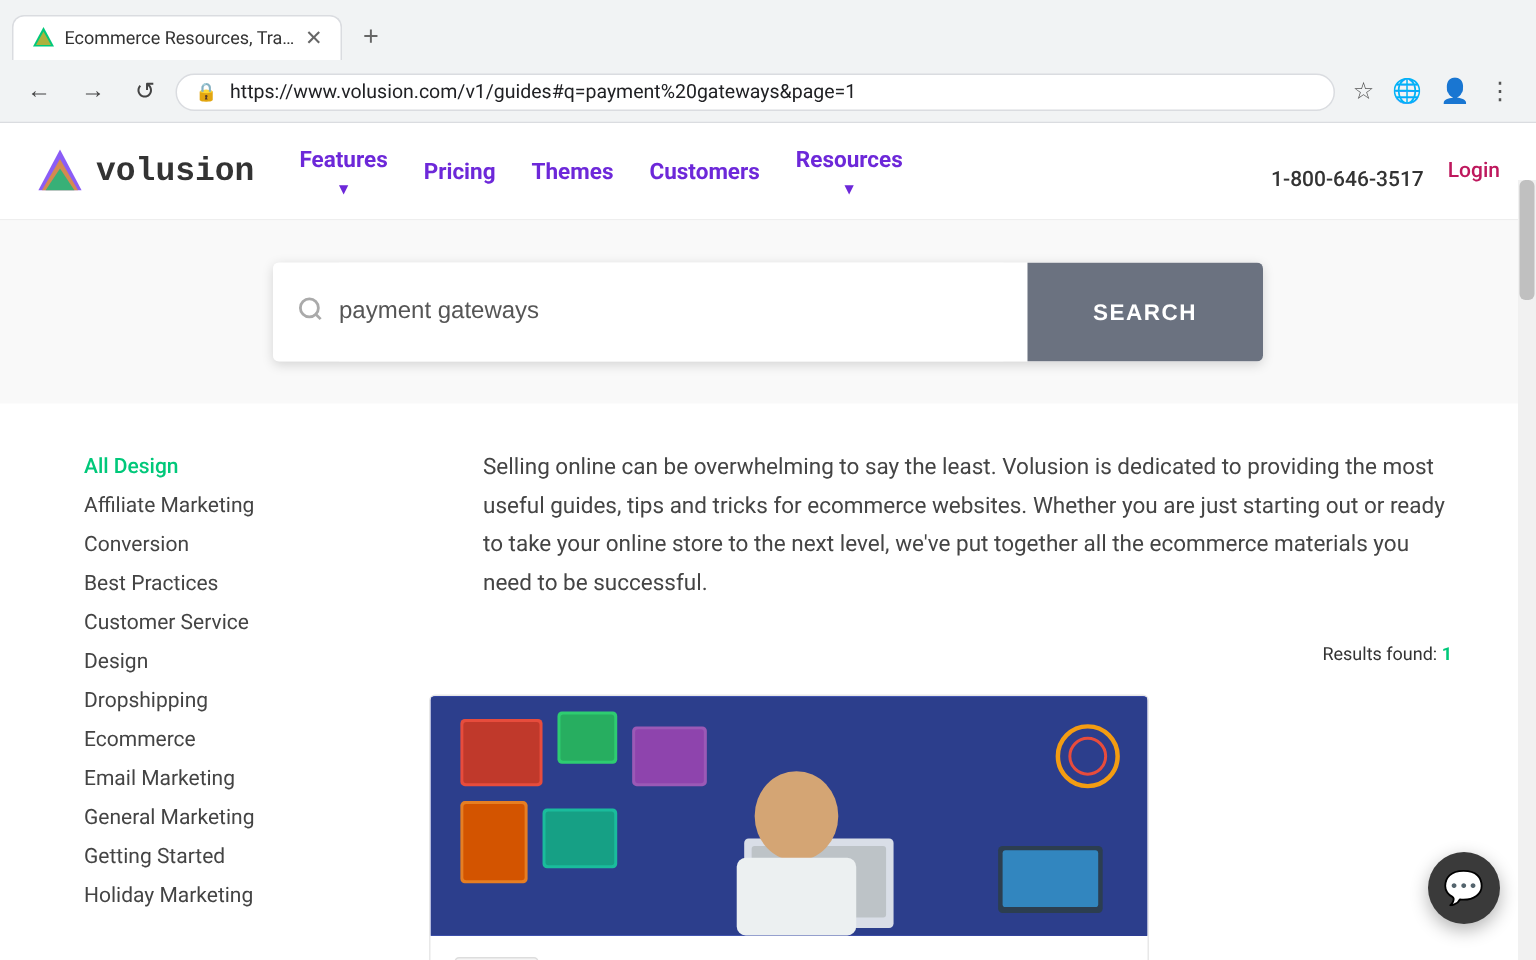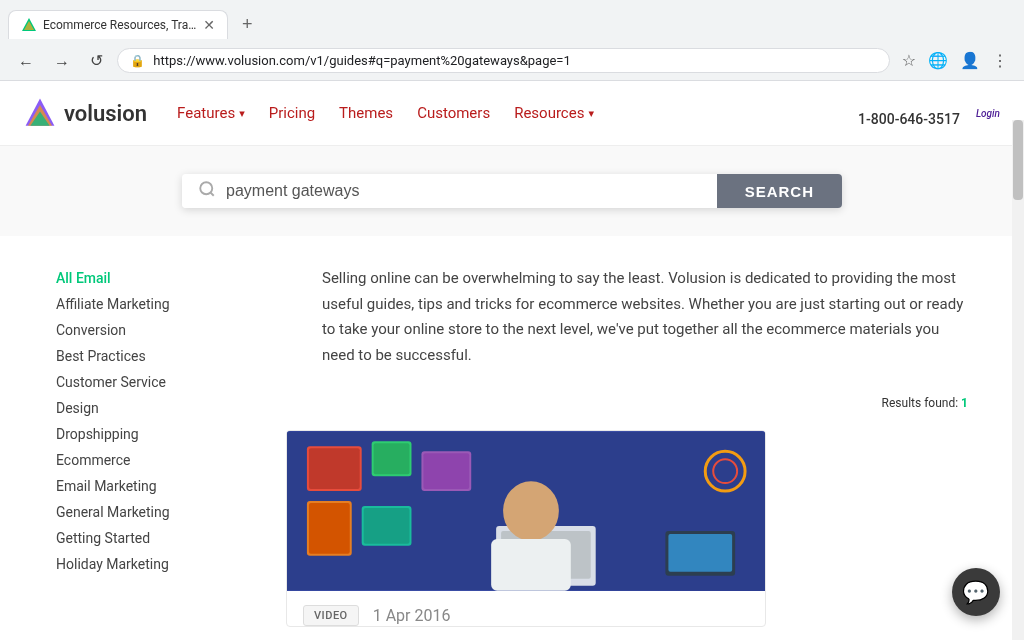--- a/index.html
+++ b/index.html
@@ -17,36 +17,36 @@
     .browser-nav-btn { background: none; border: none; cursor: pointer; color: #444; font-size: 16px; padding: 4px 6px; border-radius: 50%; }
     .browser-address-bar { flex: 1; display: flex; align-items: center; background: #fff; border: 1px solid #dadce0; border-radius: 20px; padding: 4px 12px; gap: 8px; }
     .browser-address-bar .lock-icon { color: #333; font-size: 12px; }
     .browser-address-bar .url { flex: 1; font-size: 13px; color: #202124; }
     .browser-toolbar-icons { display: flex; gap: 4px; align-items: center; }
     .toolbar-icon-btn { background: none; border: none; cursor: pointer; padding: 4px; border-radius: 50%; color: #555; font-size: 16px; position: relative; }
 
     
     .site-nav { display: flex; align-items: center; padding: 0 24px; border-bottom: 1px solid #eee; height: 65px; }
     .logo { display: flex; align-items: center; gap: 8px; margin-right: 30px; text-decoration: none; }
-    .logo-text { font-size: 22px; font-weight: 600; color: #333; }
+    .logo-text { font-size: 22px; font-weight: 600; color: #333; font-family: Liberation Mono, monospace; }
     .logo-icon { width: 32px; height: 32px; }
     .nav-links { display: flex; align-items: center; gap: 24px; flex: 1; }
-    .nav-link { text-decoration: none; color: #b91c1c; font-size: 15px; font-weight: 400; display: flex; align-items: center; gap: 4px; }
+    .nav-link { text-decoration: none; color: #6d28d9; font-size: 15px; font-weight: 700; display: flex; align-items: center; gap: 4px; flex-direction: column; }
     .nav-right { display: flex; align-items: center; gap: 16px; margin-left: auto; }
     .phone-number { font-size: 14px; color: #333; font-weight: 500; margin-top: 12px; }
-    .login-link { text-decoration: none; color: #4c1d95; font-size: 10px; font-weight: 500; font-style: italic; }
+    .login-link { text-decoration: none; color: #be185d; font-size: 14px; font-weight: 500; }
     .buy-now-btn { background: #00c87a; color: #fff; border: none; border-radius: 25px; padding: 10px 20px; font-size: 14px; font-weight: 700; cursor: pointer; letter-spacing: 0.5px; }
 
     
     .search-section { background: #f9f9f9; padding: 28px 24px; display: flex; justify-content: center; }
     .search-container { display: flex; max-width: 660px; width: 100%; box-shadow: 0 2px 8px rgba(0,0,0,0.15); border-radius: 4px; overflow: hidden; }
     .search-input-wrapper { flex: 1; display: flex; align-items: center; background: #fff; padding: 0 16px; gap: 10px; }
-    .search-input { border: none; outline: none; font-size: 16px; color: #555; width: 100%; padding: 8px 0; }
+    .search-input { border: none; outline: none; font-size: 16px; color: #555; width: 100%; padding: 24px 0; }
     .search-icon-svg { color: #aaa; font-size: 18px; }
-    .search-btn { background: #6b7280; color: #fff; border: none; padding: 0 28px; font-size: 15px; font-weight: 700; letter-spacing: 1px; cursor: pointer; }
+    .search-btn { background: #6b7280; color: #fff; border: none; padding: 0 44px; font-size: 15px; font-weight: 700; letter-spacing: 1px; cursor: pointer; }
 
     
     .main-content { display: flex; padding: 30px 24px; gap: 30px; max-width: 960px; margin: 0 auto; }
 
     
     .sidebar { width: 200px; flex-shrink: 0; }
     .sidebar-topics-label { font-size: 13px; font-weight: 700; color: #666; letter-spacing: 1px; margin-bottom: 12px; padding-bottom: 8px; border-bottom: 2px solid #ddd; }
     .sidebar-nav { display: flex; flex-direction: column; gap: 2px; }
     .sidebar-link { text-decoration: none; color: #444; font-size: 14px; padding: 4px 0; display: block; }
     .sidebar-link.active { color: #00c87a; font-weight: 500; }
@@ -153,21 +153,21 @@
       <input class="search-input" type="text" value="payment gateways" style="">
     </div>
     <button class="search-btn">SEARCH</button>
   </div>
 </div>
 
 <div class="main-content">
 
   <aside class="sidebar">
     <nav class="sidebar-nav">
-      <a class="sidebar-link active" href="#">All Email</a>
+      <a class="sidebar-link active" href="#">All Design</a>
       <a class="sidebar-link" href="#">Affiliate Marketing</a>
       <a class="sidebar-link" href="#">Conversion</a>
       <a class="sidebar-link" href="#">Best Practices</a>
       <a class="sidebar-link" href="#">Customer Service</a>
       <a class="sidebar-link" href="#">Design</a>
       <a class="sidebar-link" href="#">Dropshipping</a>
       <a class="sidebar-link" href="#">Ecommerce</a>
       <a class="sidebar-link" href="#">Email Marketing</a>
       <a class="sidebar-link" href="#">General Marketing</a>
       <a class="sidebar-link" href="#">Getting Started</a>

